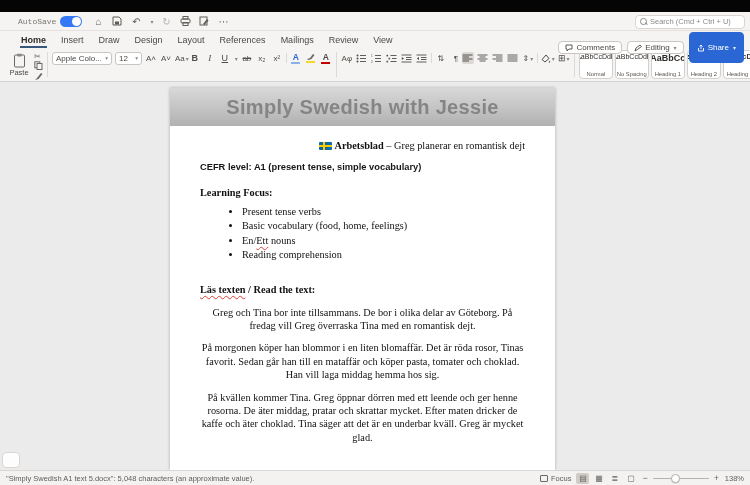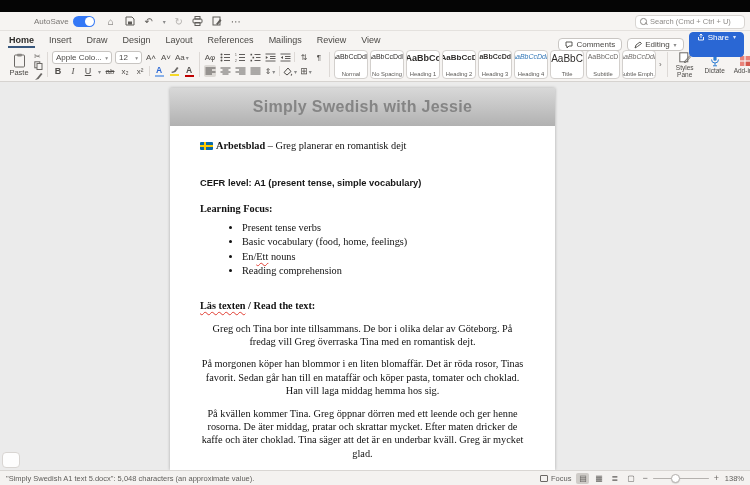--- a/index.html
+++ b/index.html
@@ -4,58 +4,58 @@
 <style>
   html,body{margin:0;padding:0;background:#000;}
   *{box-sizing:border-box;}
   .app{position:relative;width:750px;height:485px;background:#ebebeb;overflow:hidden;
        font-family:"Liberation Sans",sans-serif;-webkit-font-smoothing:antialiased;color:#3b3b3b;}
   
   .macbar{height:12px;background:#050505;}
   
   .titlebar{position:relative;height:19px;background:#f6f4f2;border-bottom:1px solid #e4e1de;
             display:flex;align-items:center;padding:0 6px;font-size:8px;color:#6d6a67;}
-  .autosave-label{margin-left:28px;margin-right:4px;color:#7a7774;}
+  .autosave-label{margin-left:12px;margin-right:4px;color:#7a7774;font-family:Liberation Mono, monospace;}
   .toggle{width:22px;height:11px;border-radius:6px;background:#3478f6;position:relative;}
   .toggle .knob{position:absolute;right:1px;top:1px;width:9px;height:9px;border-radius:50%;background:#fff;}
   .tb-icons{display:flex;align-items:center;gap:7px;margin-left:10px;color:#5f5c59;font-size:10px;}
   .tb-icons .ic{display:inline-flex;align-items:center;justify-content:center;width:12px;height:12px;}
   .tb-icons svg{display:block;}
   .caret{font-size:6px;color:#8a8a8a;margin-left:1px;}
   .title-center{position:absolute;left:50%;top:0;height:100%;transform:translateX(-50%);
                 display:flex;align-items:center;gap:4px;white-space:nowrap;}
   .word-badge{width:11px;height:11px;border-radius:2px;background:#2b579a;color:#fff;
               font-size:7px;font-weight:bold;display:flex;align-items:center;justify-content:center;}
   .doc-title{font-size:8.5px;font-weight:bold;color:#3f3d3b;}
   .doc-modified{font-size:8px;color:#8b8884;}
   .search-box{position:absolute;right:5px;top:2.5px;width:110px;height:14px;background:#fff;
               border:1px solid #d8d5d2;border-radius:4px;display:flex;align-items:center;
               padding:0 4px;gap:3px;color:#8e8b88;font-size:7.5px;}
   .mag{position:relative;width:7px;height:7px;flex:none;}
   .mag::before{content:"";position:absolute;left:0;top:0;width:4.5px;height:4.5px;border:1px solid #8e8b88;border-radius:50%;}
   .mag::after{content:"";position:absolute;left:5px;top:5px;width:2.5px;height:1px;background:#8e8b88;transform:rotate(45deg);}
   
   .tabrow{position:relative;height:17px;background:#f6f4f2;display:flex;align-items:flex-end;
-          padding:0 8px;gap:13px;font-size:9px;color:#4b4946;}
+          padding:0 20px;gap:13px;font-size:9px;color:#4b4946;}
   .tab{padding:2px 1px 3px;cursor:default;}
   .tab.active{font-weight:bold;color:#2d2c2a;border-bottom:2px solid #38577d;padding-bottom:1px;}
   .tab-actions{position:absolute;right:6px;top:1px;display:flex;gap:5px;align-items:center;}
   .pill-btn{display:flex;align-items:center;gap:3px;height:13px;padding:0 6px;background:#fff;
             border:1px solid #c9c6c3;border-radius:4px;font-size:8px;color:#4b4946;}
-  .share-btn{display:flex;gap:3px;height:25px;padding:0 7px;border-radius:4px;
+  .share-btn{display:flex;align-items:center;gap:3px;height:31px;padding:0 7px;border-radius:4px;
              background:#2a67d4;color:#fff;font-size:8px;border:1px solid #2a67d4;}
   .pill-btn svg,.share-btn svg{display:block;}
   
   .ribbon{height:34px;background:#f6f4f2;border-bottom:1px solid #d6d3d0;display:flex;
           align-items:stretch;padding:2px 4px 2px 6px;gap:4px;overflow:hidden;}
   .rdiv{width:1px;background:#ddd9d6;margin:2px 0;flex:none;}
   .grp{display:flex;flex:none;}
   .paste-big{display:flex;flex-direction:column;align-items:center;justify-content:center;width:26px;font-size:7.5px;color:#4b4946;}
   .clip-col{display:flex;flex-direction:column;justify-content:space-between;padding:2px 0;margin-left:2px;font-size:8px;color:#6b6865;}
-  .two-rows{display:flex;flex-direction:column;justify-content:flex-end;padding:1px 0;}
+  .two-rows{display:flex;justify-content:center;padding:1px 0;}
   .rrow{display:flex;align-items:center;gap:3px;height:14px;}
   .combo{display:flex;align-items:center;justify-content:space-between;background:#fff;
          border:1px solid #c8c5c2;border-radius:3px;height:13px;padding:0 3px;font-size:8px;color:#4b4946;}
   .combo .caret{font-size:5.5px;}
   .rbtn{display:inline-flex;align-items:center;justify-content:center;min-width:12px;height:12px;
         font-size:9px;color:#4f4c49;border-radius:2px;}
   .rbtn.sel{background:#dcd9d5;}
   .colorbar{display:inline-flex;flex-direction:column;align-items:center;line-height:1;}
   .colorbar .bar{width:9px;height:2px;margin-top:0.5px;}
   .ricon svg{display:block;}
@@ -76,29 +76,29 @@
   .gal-arrow{font-size:8px;color:#6b6865;padding:0 1px;}
   .bigbtn{display:flex;flex-direction:column;align-items:center;justify-content:center;
           font-size:6.5px;color:#4b4946;line-height:1.1;min-width:26px;text-align:center;}
   .bigbtn .bico{height:13px;display:flex;align-items:center;}
   
   .workspace{position:relative;height:388px;background:#ebebeb;overflow:hidden;}
   .page{position:absolute;left:170px;top:6px;width:385px;height:382px;background:#fff;
         box-shadow:0 0 3px rgba(0,0,0,.28);}
   .banner{height:38px;background:linear-gradient(180deg,#d8d8d8 0%,#c3c3c3 55%,#b1b1b1 100%);
           display:flex;align-items:center;justify-content:center;}
-  .banner-text{font-size:16px;font-weight:bold;color:#858585;letter-spacing:.3px;}
+  .banner-text{font-size:20px;font-weight:bold;color:#858585;letter-spacing:.3px;}
   .doc-body{padding:13px 30px 0;font-family:"Liberation Serif",serif;font-size:10.3px;
             color:#111;line-height:1.3;}
   .flag{display:inline-block;width:13px;height:8px;border-radius:1px;vertical-align:-1px;margin-right:3px;
         background:
           linear-gradient(to right,transparent 0 4px,#fecb00 4px 6.5px,transparent 6.5px),
           linear-gradient(to bottom,transparent 0 3px,#fecb00 3px 5px,transparent 5px),
           #0a6aa8;}
-  .line-worksheet{margin:0 0 25px;}
+  .line-worksheet{margin:0 0 9px;text-align:right;}
   .cefr{font-family:"Liberation Sans",sans-serif;font-weight:bold;font-size:9.3px;margin:4px 0 13px;color:#161616;}
   .lfocus{font-weight:bold;margin:0 0 5px;}
   .doc-ul{margin:0 0 22px;padding-left:42px;}
   .doc-ul li{margin:0 0 1px;}
   .read-head{font-weight:bold;margin:0 0 9px;}
   .doc-p{margin:0 0 9px;text-align:center;}
   .squiggle{text-decoration:underline;text-decoration-style:wavy;text-decoration-color:#e03c31;
             text-decoration-thickness:1px;text-underline-offset:2px;}
   .corner-widget{position:absolute;left:2px;bottom:2px;width:18px;height:16px;background:#fdfdfd;
                  border:1px solid #d8d5d2;border-radius:4px;}

